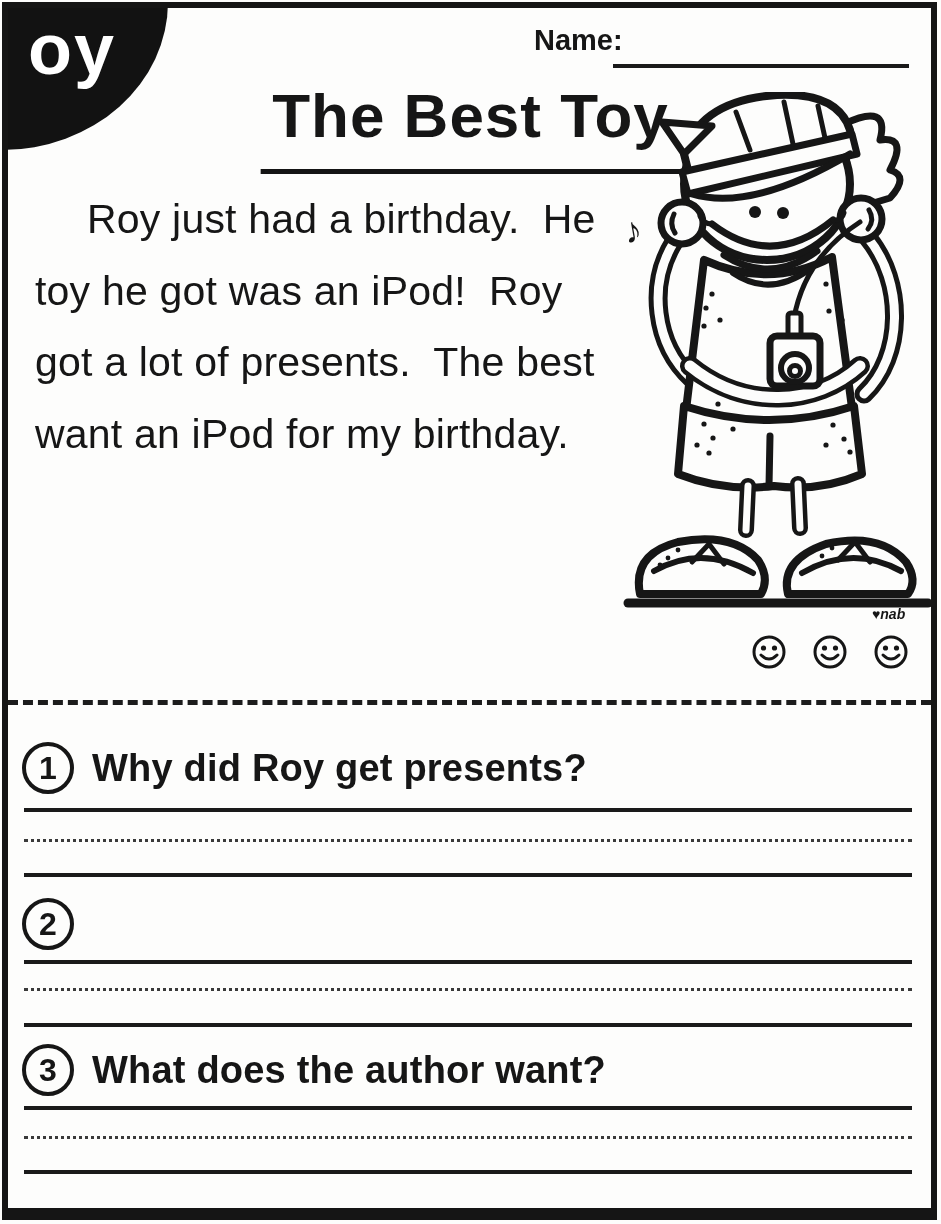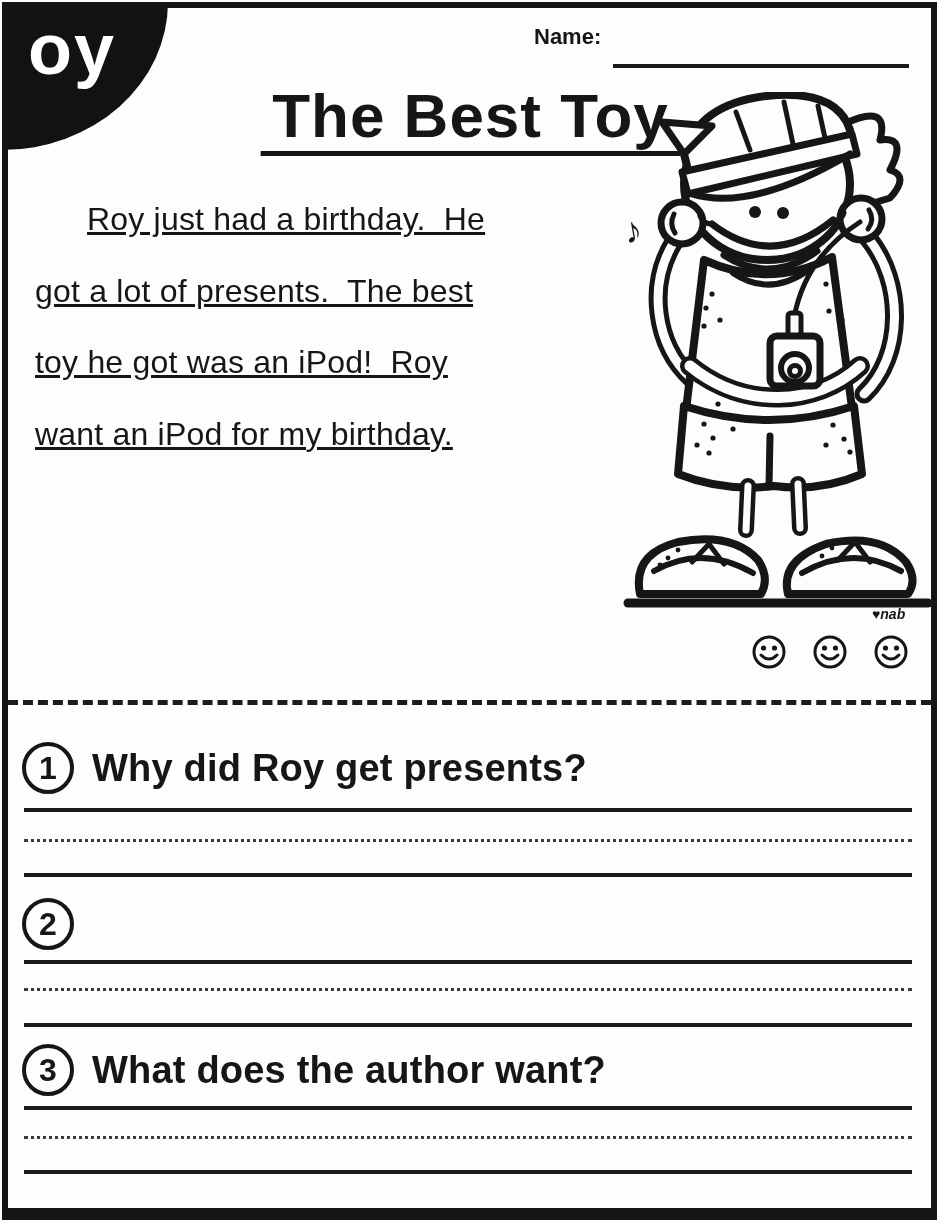--- a/index.html
+++ b/index.html
@@ -21,32 +21,32 @@
   .corner{
     position:absolute;left:2px;top:2px;width:166px;height:148px;
     background:#121212;
     border-bottom-right-radius:100% 100%;
   }
   .corner span{
     position:absolute;left:26px;top:6px;
     font-size:72px;font-weight:bold;color:#ffffff;letter-spacing:2px;
   }
   
-  .name-label{position:absolute;left:534px;top:24px;font-size:22px;font-weight:bold;}
+  .name-label{position:absolute;left:534px;top:24px;font-size:29px;font-weight:bold;}
   .name-line{position:absolute;left:613px;top:64px;width:296px;height:0;border-top:4px solid #1a1a1a;}
   
   .title{
     position:absolute;left:50%;top:80px;transform:translateX(-50%);
     font-size:62px;font-weight:bold;letter-spacing:1px;white-space:nowrap;
-    border-bottom:5px solid #141414;padding:0 12px 0 12px;
+    border-bottom:5px solid #141414;padding:0 12px 18px 12px;
   }
   
   .passage{position:absolute;left:35px;top:184px;width:580px;}
   .passage div{
-    font-size:32px;line-height:71.5px;white-space:pre;letter-spacing:0.2px;text-decoration:underline;
+    font-size:41px;line-height:71.5px;white-space:pre;letter-spacing:0.2px;
   }
   .passage div:first-child{text-indent:52px;}
   
   .illo{position:absolute;left:612px;top:92px;width:325px;height:530px;}
   .signature{position:absolute;left:872px;top:606px;font-size:14px;font-weight:bold;font-style:italic;text-align:center;}
   .smiley-row{position:absolute;left:751px;top:634px;display:flex;gap:25px;}
   
   .divider{position:absolute;left:8px;right:10px;top:700px;height:0;border-top:5px dashed #1c1c1c;}
   
   .question{position:absolute;left:22px;display:flex;align-items:center;gap:18px;}
@@ -72,22 +72,22 @@
     <span>oy</span>
   </div>
 
   <div class="name-label">Name:</div>
   <div class="name-line"></div>
 
   <div class="title">The Best Toy</div>
 
   <div class="passage">
     <div>Roy just had a birthday.  He</div>
+    <div>toy he got was an iPod!  Roy</div>
     <div>got a lot of presents.  The best</div>
-    <div>toy he got was an iPod!  Roy</div>
     <div>want an iPod for my birthday.</div>
   </div>
 
   <div class="illo">
     <svg width="325" height="530" viewBox="0 0 325 530">
       <g stroke="#161616" fill="none" stroke-linecap="round" stroke-linejoin="round">
 
         <text x="14" y="152" font-size="36" stroke="none" fill="#161616" transform="rotate(-10 14 152)">♪</text>
         <text x="250" y="82" font-size="28" stroke="none" fill="#161616" transform="rotate(8 250 82)">♪</text>
 

